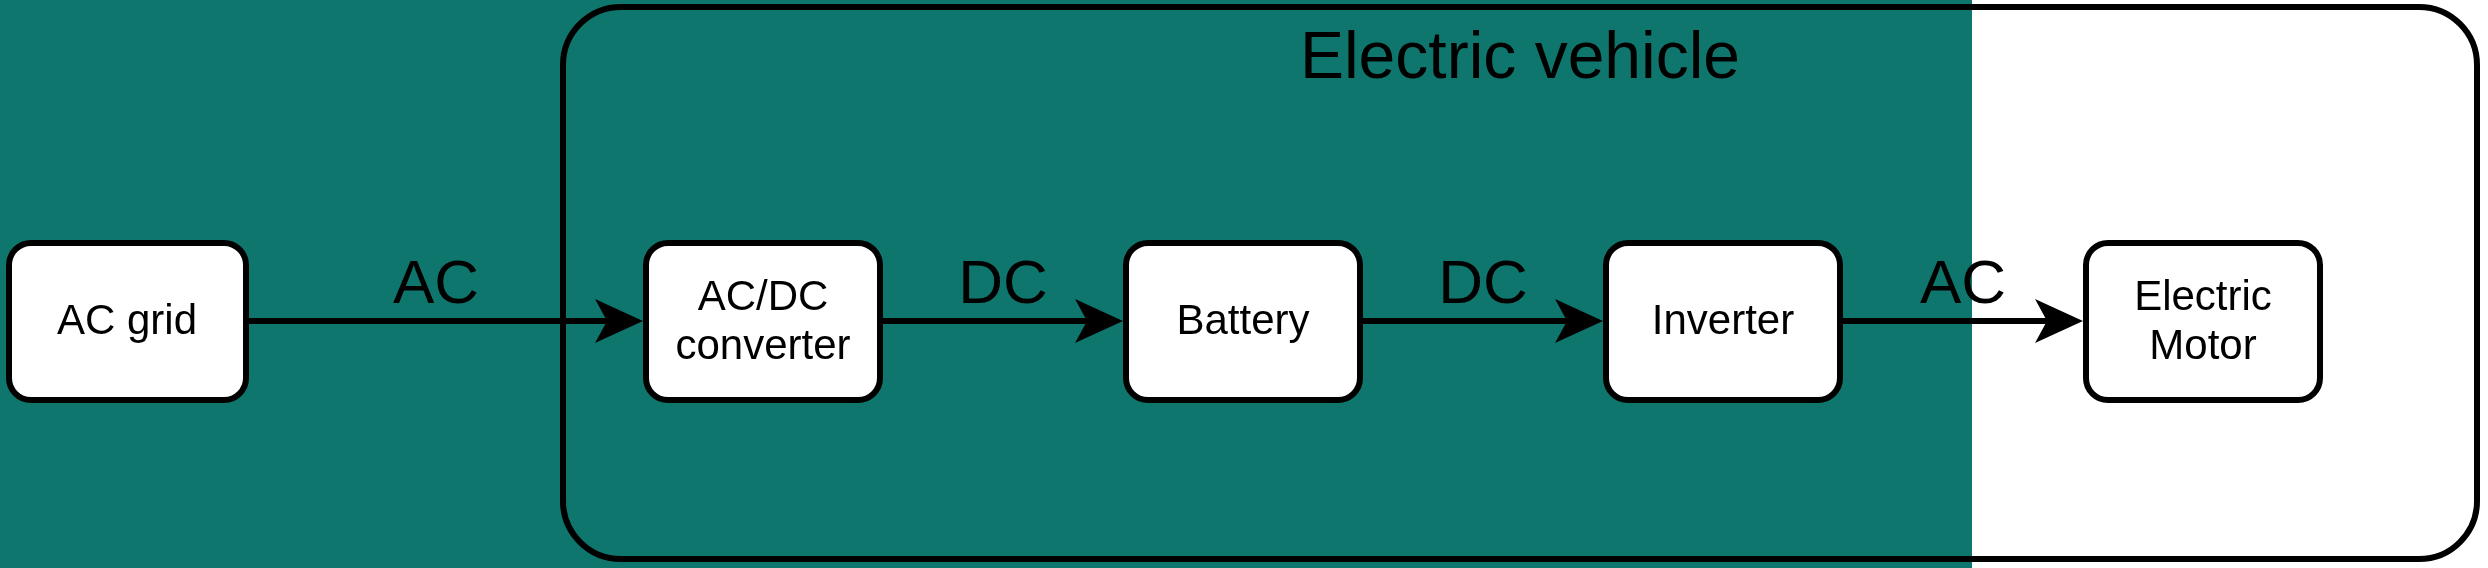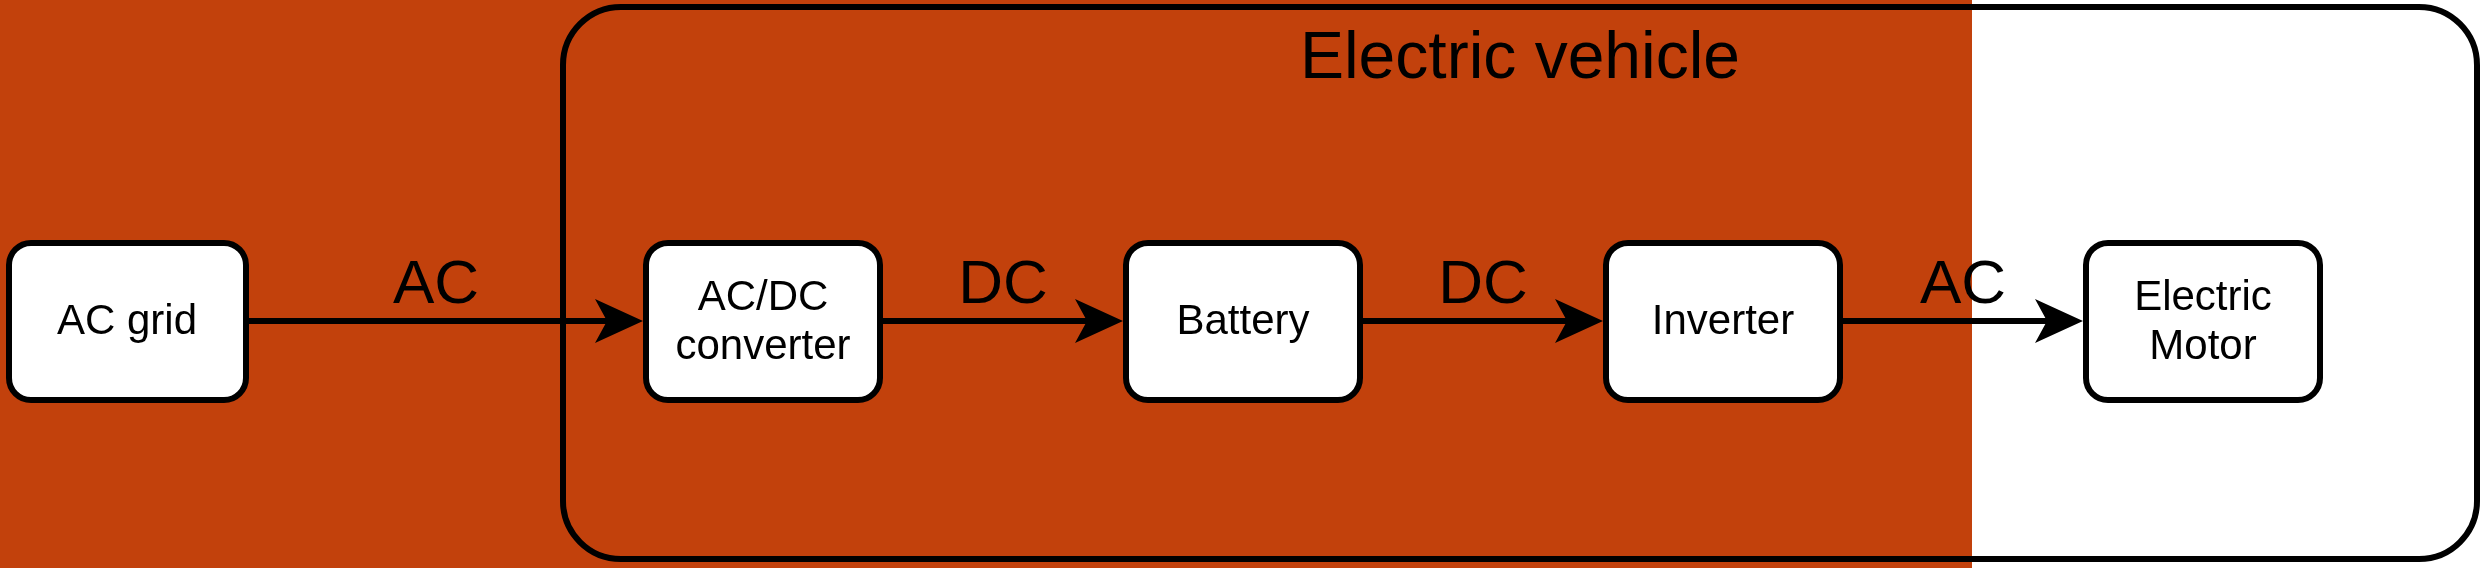--- a/index.html
+++ b/index.html
@@ -10,21 +10,21 @@
   body {
     width: 2488px;
     height: 568px;
     font-family: "Liberation Sans", sans-serif;
     overflow: hidden;
   }
   #diagram-root {
     position: relative;
     width: 1972px;
     height: 568px;
-    background: #c2410c;
+    background: #0f766e;
   }
   #diagram-svg {
     position: absolute;
     top: 0;
     left: 0;
     display: block;
   }
   .node-shape {
     fill: #ffffff;
     stroke: #000000;

